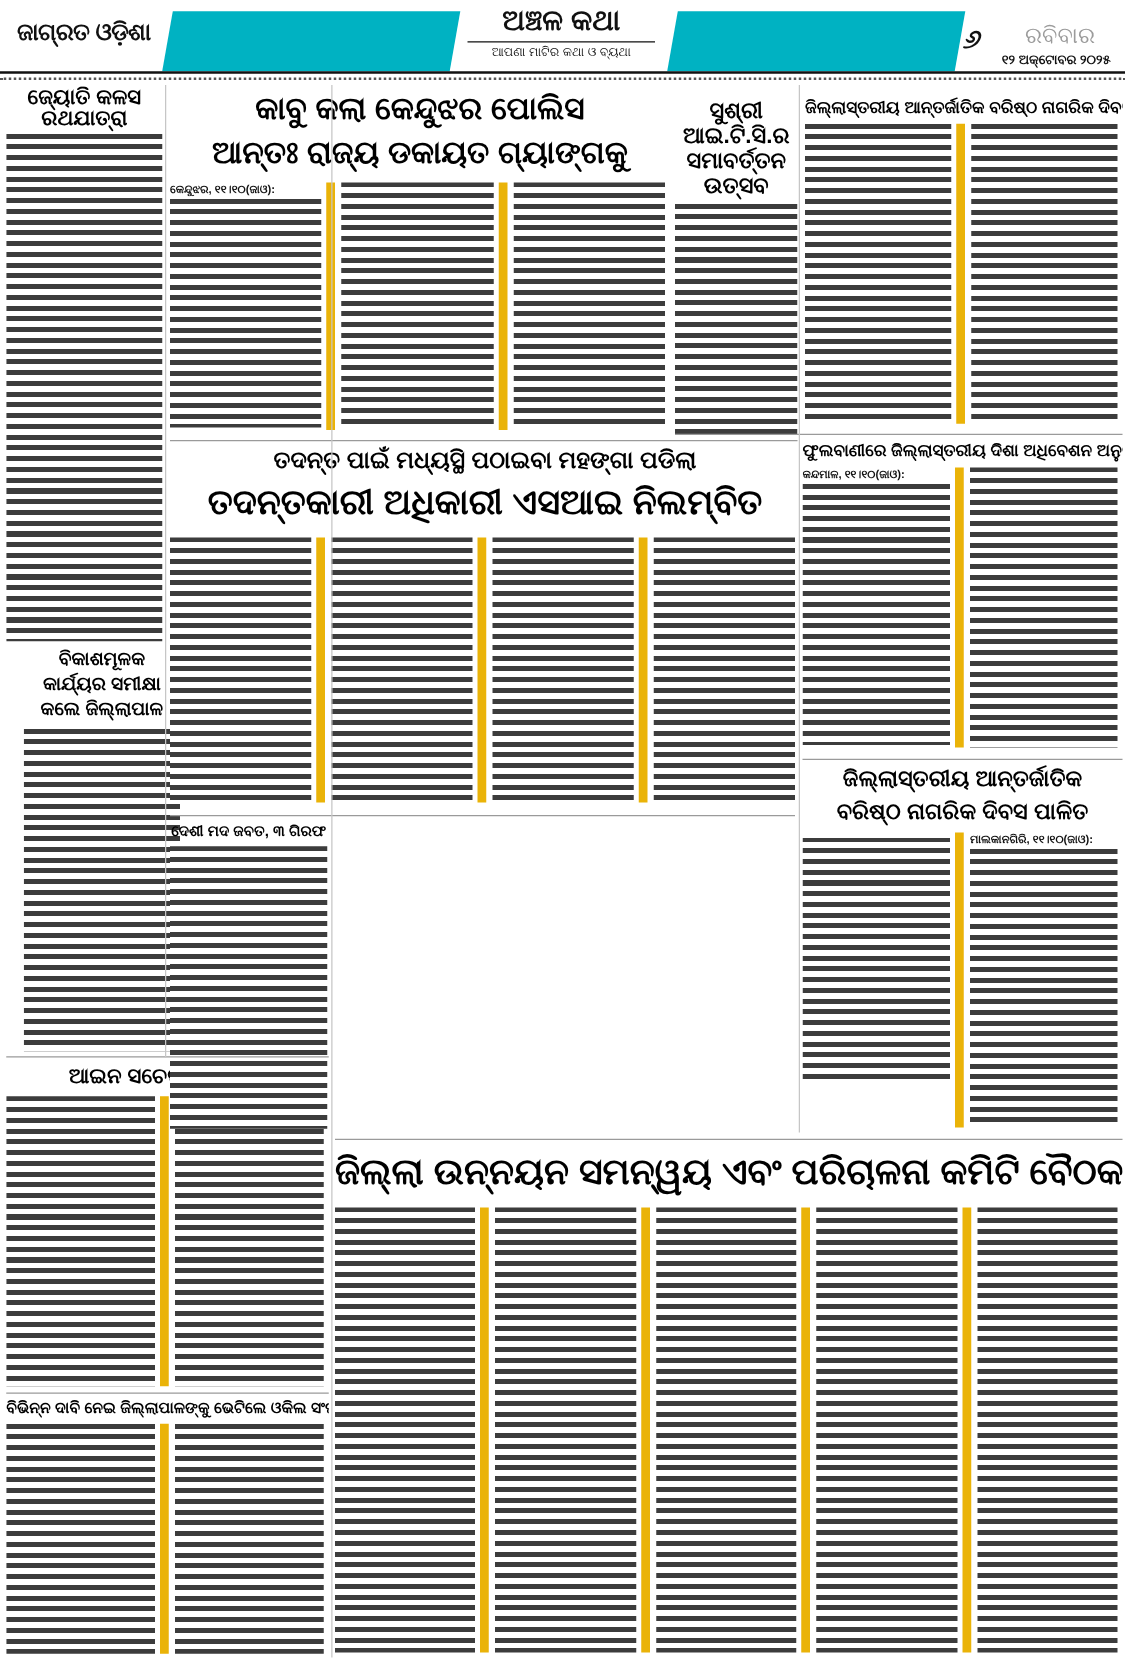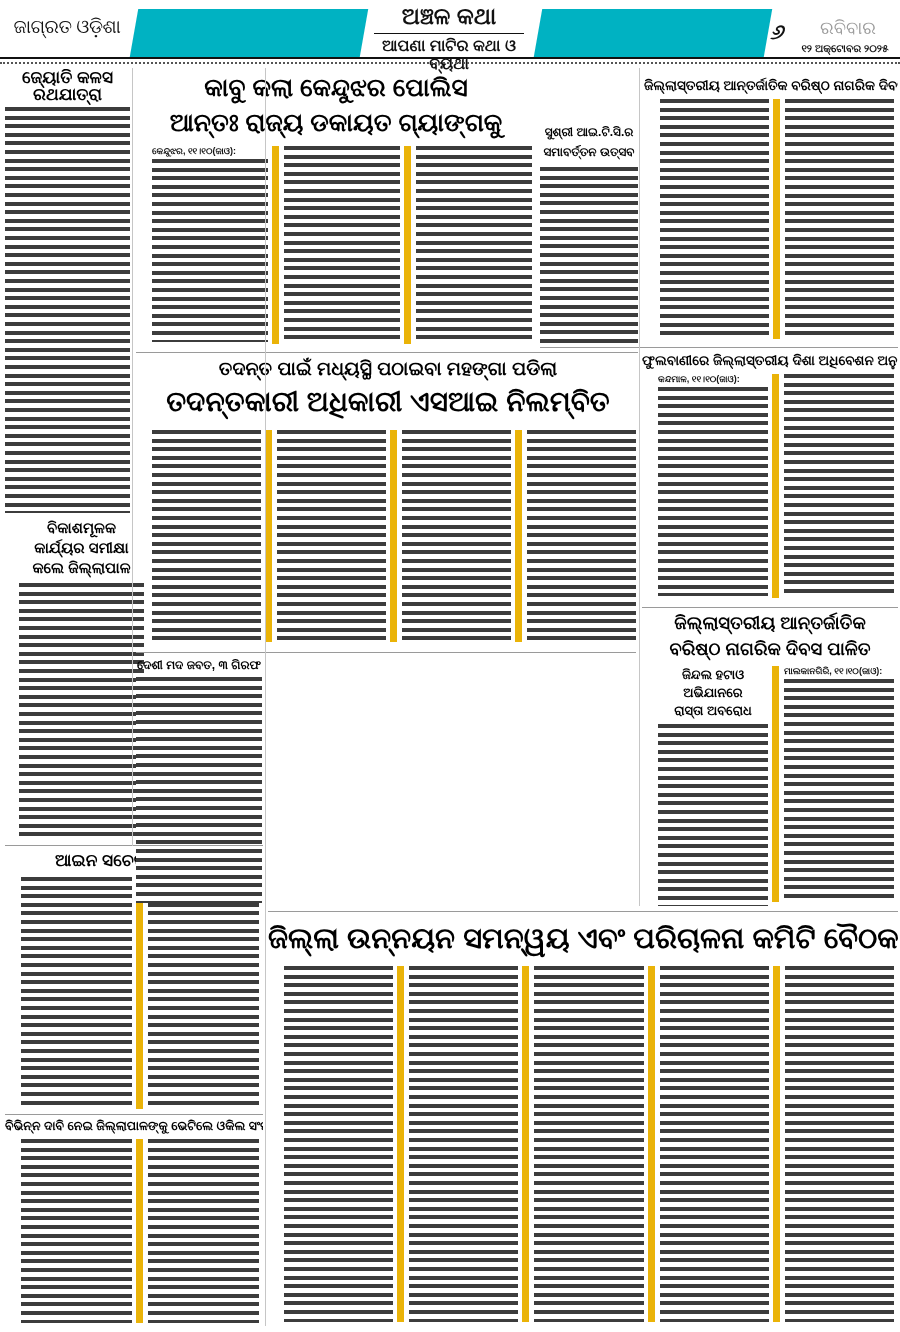--- a/index.html
+++ b/index.html
@@ -1,39 +1,39 @@
 <!DOCTYPE html>
 <html><head>
 <meta charset="utf-8">
 <style>
   html,body{margin:0;padding:0;background:#e9e9e6;}
   #page{position:relative;width:900px;height:1332px;background:#ffffff;overflow:hidden;
         font-family:"Liberation Sans","DejaVu Sans",sans-serif;color:#111;}
   
   #hdr{position:absolute;left:0;top:0;width:900px;height:57px;}
   .paper-name{position:absolute;left:6px;top:16px;width:122px;text-align:center;
-              font-weight:normal;font-size:19px;letter-spacing:-.5px;}
+              font-weight:bold;font-size:19px;letter-spacing:-.5px;}
   .band{position:absolute;top:9px;height:48px;background:var(--accent,#00b2c2);transform:skewX(-10deg);}
   #band-l{left:134px;width:230px;}
   #band-r{left:538px;width:230px;}
   .center-title{position:absolute;left:366px;top:1px;width:166px;text-align:center;}
   .center-title .big{font-weight:bold;font-size:23px;line-height:30px;text-align:center;}
   .center-title .rule{height:1px;background:#111;margin:2px 8px 3px 8px;}
-  .center-title .small{font-size:16px;font-weight:bold;}
+  .center-title .small{font-size:10px;font-weight:normal;}
   .pageno{position:absolute;left:770px;top:20px;font-size:21px;font-weight:bold;font-style:italic;}
   .day{position:absolute;left:798px;top:18px;width:100px;text-align:center;font-size:18px;color:#9b9b9b;}
   .date{position:absolute;left:790px;top:42px;width:110px;text-align:center;font-size:10.5px;font-weight:bold;}
   .hdr-rule{position:absolute;left:0;top:57px;width:900px;height:2px;background:#111;}
   .dotline{position:absolute;left:0;top:62px;width:900px;border-top:2px dotted #555;}
   
   .sec{position:absolute;overflow:hidden;}
   .h{font-weight:bold;text-align:center;color:#000;}
   .cols{display:flex;gap:0;}
   .col{flex:1;border-left:7px solid #eab308;padding:0 4px 0 5px;}
-  .col:first-child{border-left:none;padding-left:0;margin-left:16px;}
+  .col:first-child{border-left:none;padding-left:0;}
   .greek{width:100%;height:100%;
          background-image:repeating-linear-gradient(#3c3c3c 0px,#3c3c3c 4px,#ffffff 4px,#ffffff 8.6px);}
   .dateline{display:block;font-size:9px;font-weight:bold;line-height:11px;margin-bottom:2px;
             white-space:nowrap;overflow:hidden;}
   
   .hr{position:absolute;height:1px;background:#9a9a9a;}
   .vr{position:absolute;width:1px;background:#c6c6c6;}
 </style>
 </head>
 <body>
@@ -138,21 +138,21 @@
 
   <div class="sec" style="left:136px;top:657px;width:126px;height:248px;">
     <div class="h" style="font-size:12px;line-height:16px;white-space:nowrap;">ଦେଶୀ ମଦ ଜବତ, ୩ ଗିରଫ</div>
     <div style="height:226px;margin-top:4px;">
         <div class="greek"></div>
       </div>
   </div>
 
 
   <div class="sec" style="left:540px;top:78px;width:98px;height:270px;">
-    <div class="h" style="font-size:12px;line-height:20px;margin-top:44px;">
+    <div class="h" style="font-size:18px;line-height:20px;">
       <div>ସୁଶ୍ରୀ ଆଇ.ଟି.ସି.ର</div>
       <div>ସମାବର୍ତ୍ତନ ଉତ୍ସବ</div>
     </div>
     <div style="height:220px;margin-top:5px;">
         <div class="greek"></div>
       </div>
   </div>
 
   <div class="sec" style="left:644px;top:76px;width:254px;height:268px;">
     <div class="h" style="font-size:13.5px;line-height:19px;white-space:nowrap;">ଜିଲ୍ଲାସ୍ତରୀୟ ଆନ୍ତର୍ଜାତିକ ବରିଷ୍ଠ ନାଗରିକ ଦିବସ ପାଳିତ</div>
@@ -179,24 +179,20 @@
     </div>
   </div>
 
   <div class="sec" style="left:642px;top:610px;width:256px;height:296px;">
     <div class="h" style="font-size:18px;line-height:26px;">
       <div>ଜିଲ୍ଲାସ୍ତରୀୟ ଆନ୍ତର୍ଜାତିକ</div>
       <div>ବରିଷ୍ଠ ନାଗରିକ ଦିବସ ପାଳିତ</div>
     </div>
     <div class="cols" style="height:236px;margin-top:4px;">
       <div class="col">
-        <div class="h" style="font-size:13px;line-height:18px;">
-          <div>ଜିନ୍ଦଲ ହଟାଓ ଅଭିଯାନରେ</div>
-          <div>ରାସ୍ତା ଅବରୋଧ</div>
-        </div>
         <div style="height:194px;margin-top:4px;">
             <div class="greek"></div>
           </div>
       </div>
       <div class="col">
         <span class="dateline">ମାଲକାନଗିରି, ୧୧।୧୦(ଜାଓ):</span>
         <div class="greek" style="height:221px;"></div>
       </div>
     </div>
   </div>

